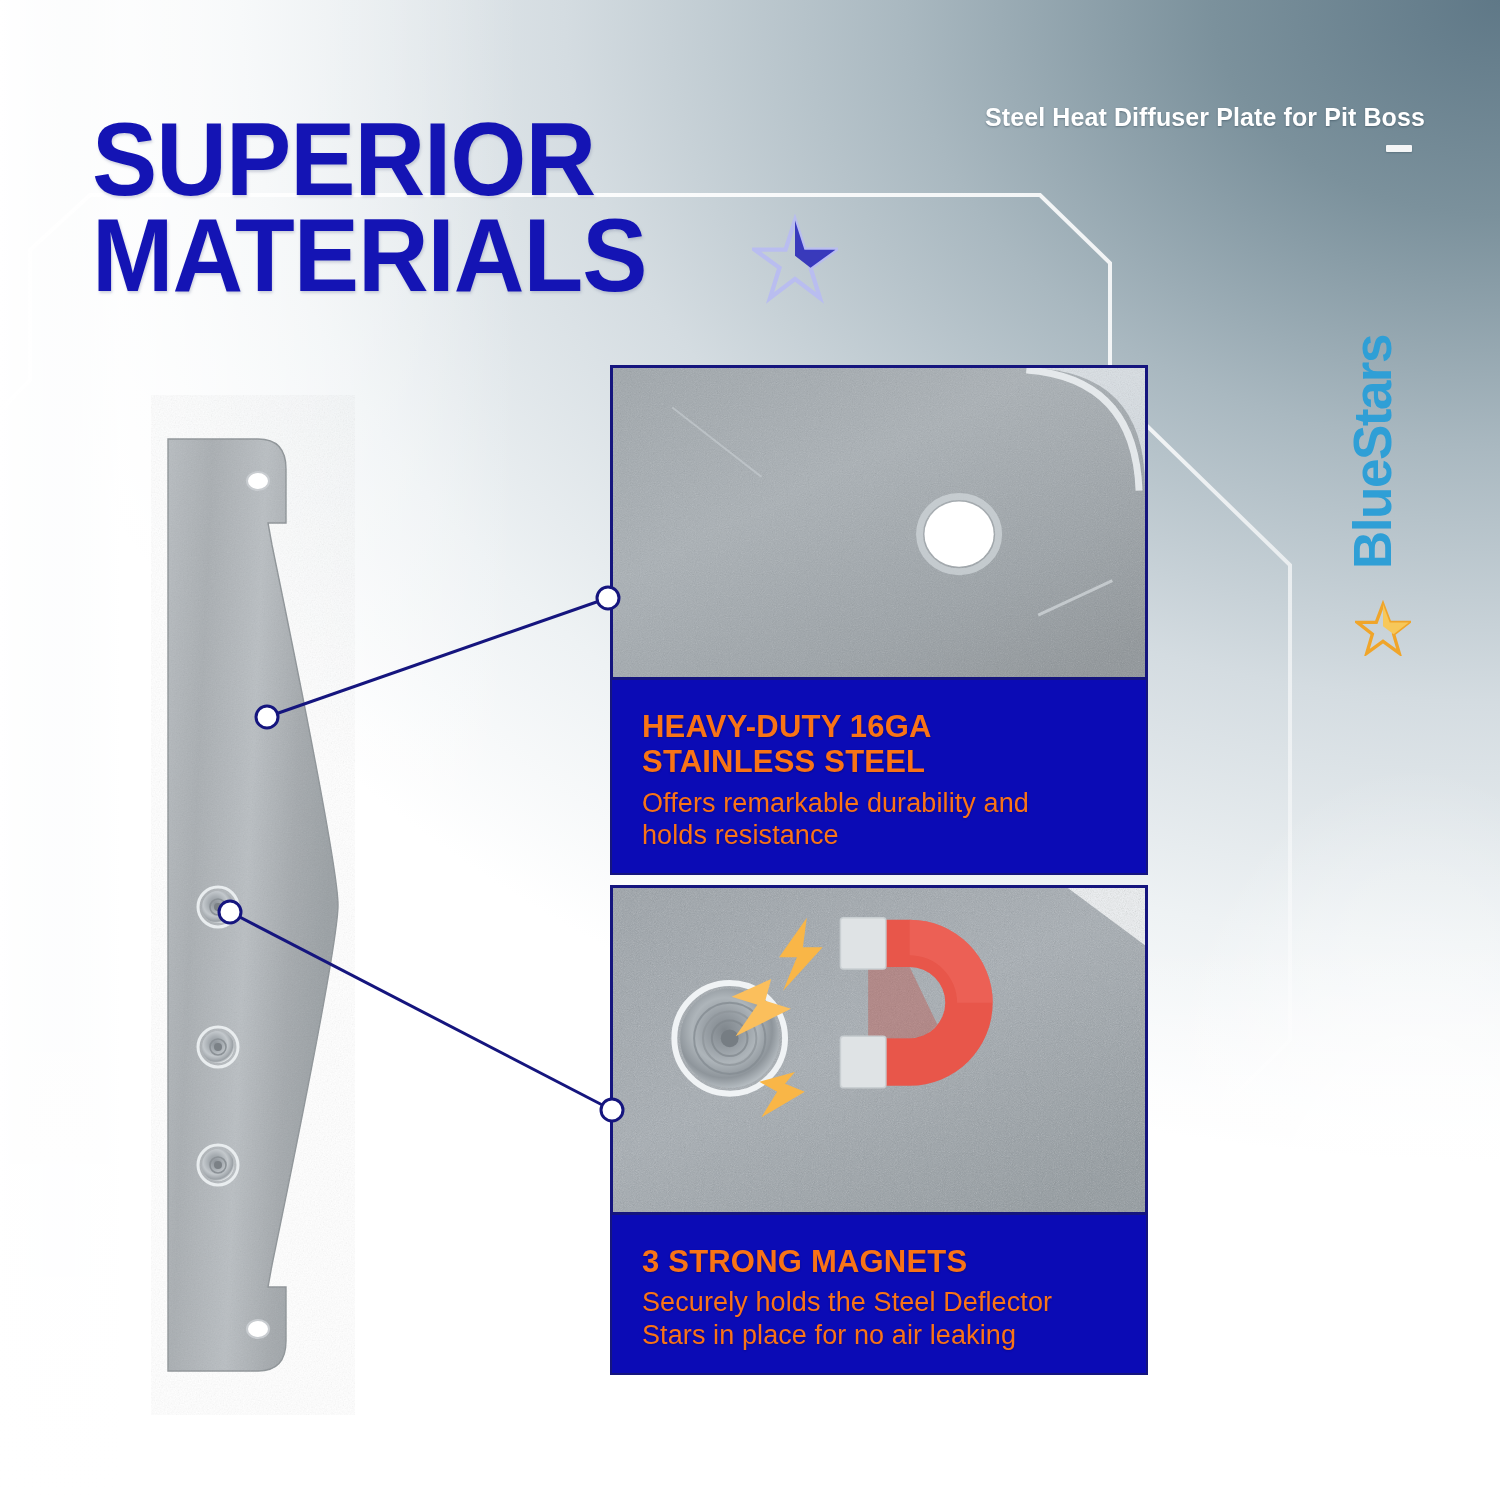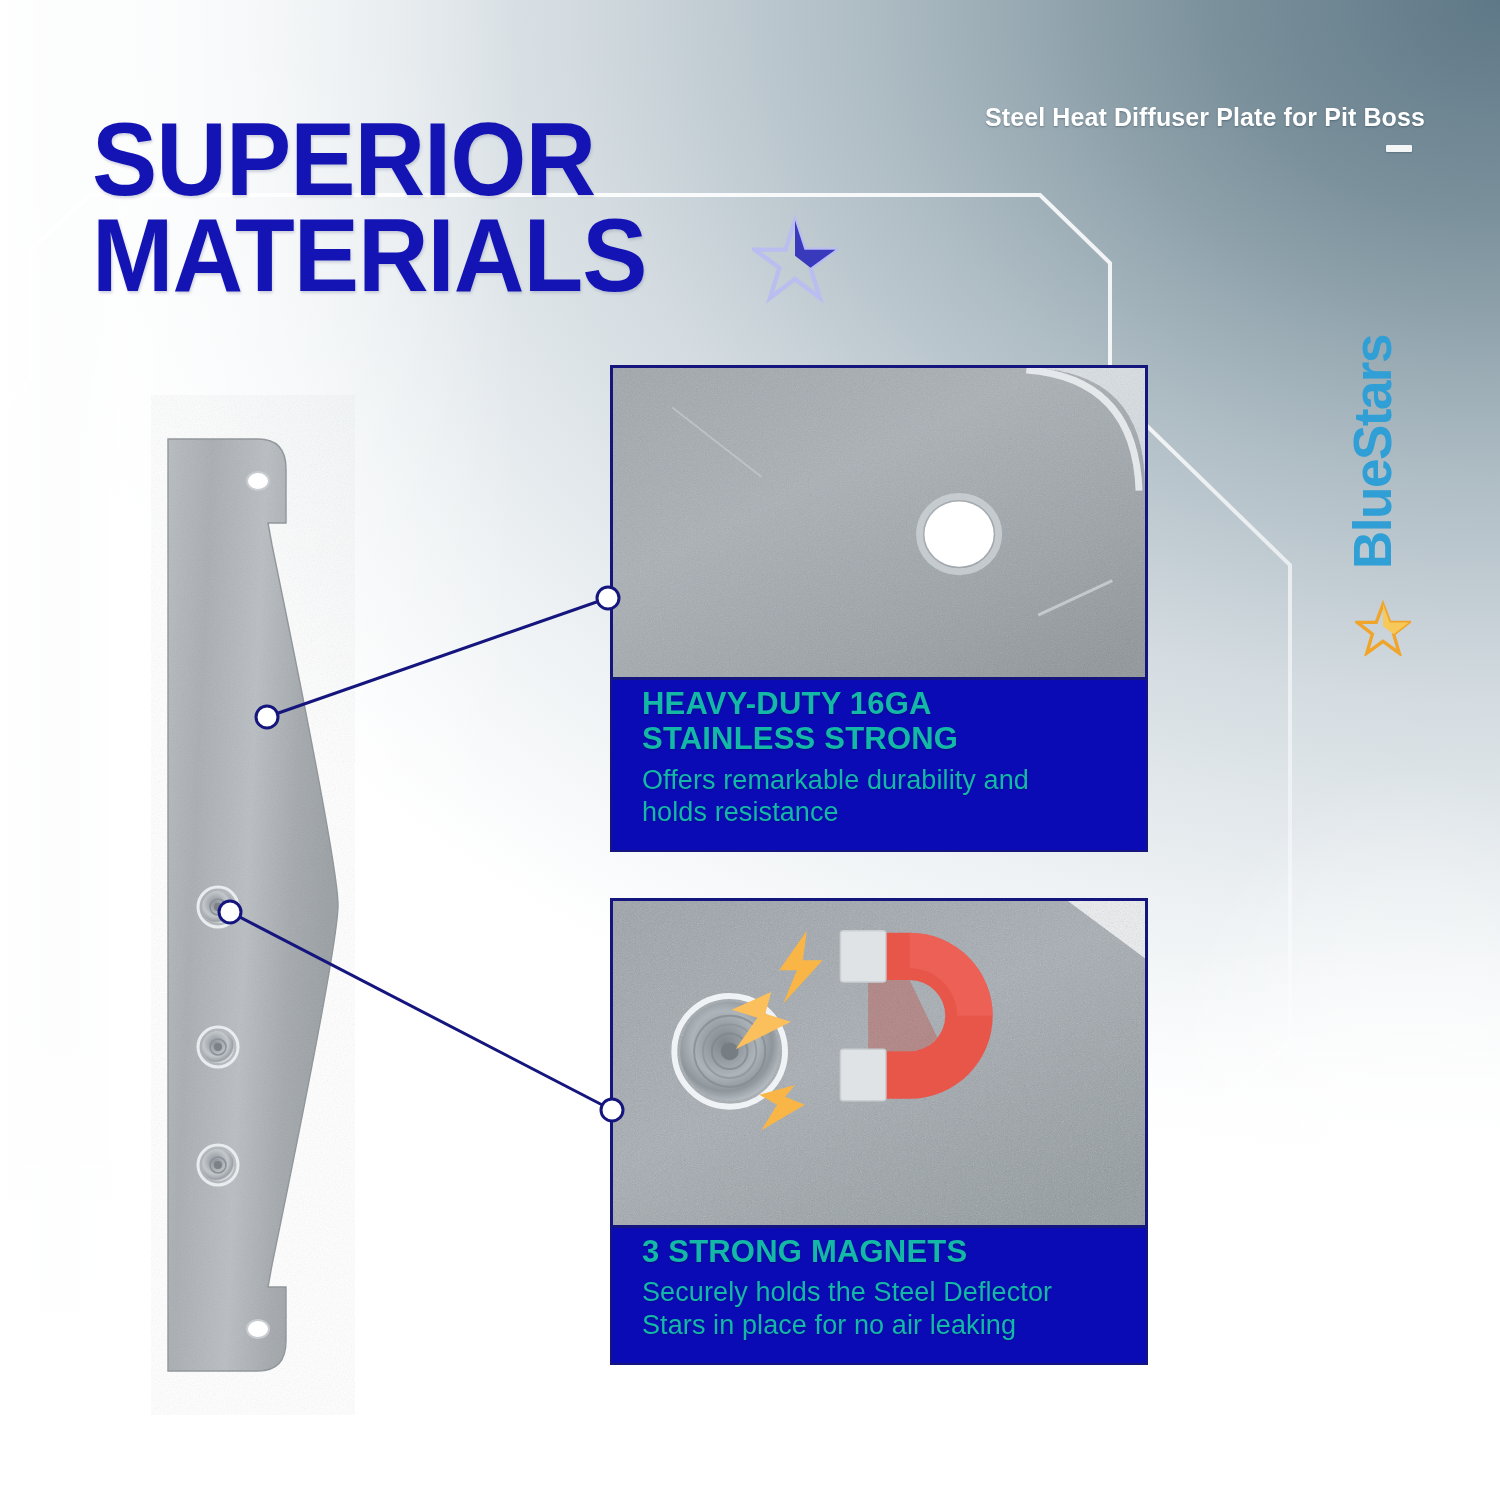--- a/index.html
+++ b/index.html
@@ -74,22 +74,22 @@
   .photo{
     position:relative;overflow:hidden;
     border:3px solid #15157e;
     box-sizing:border-box;
   }
   .photo-inner{position:absolute;inset:0;}
 
   .caption{
     box-sizing:border-box;
     background:#0b0bb5;
-    color:#14b8a6;
-    padding:6px 26px 22px 30px;
+    color:#f97316;
+    padding:29px 26px 22px 30px;
     border:2px solid #15157e;border-top:none;
   }
   .cap-title{
     font-size:31px;font-weight:bold;line-height:1.14;letter-spacing:.2px;
     text-shadow:0 1px 2px rgba(0,0,0,.25);
   }
   .cap-body{
     font-size:27px;line-height:1.2;margin-top:7px;letter-spacing:.1px;
     text-shadow:0 1px 2px rgba(0,0,0,.18);
   }
@@ -244,30 +244,30 @@
         <path d="M 418 2 Q 528 10 532 124" fill="none" stroke="#eef2f4" stroke-width="7" opacity=".85"></path>
         <ellipse cx="350" cy="168" rx="35" ry="33" fill="#ffffff"></ellipse>
         <ellipse cx="350" cy="168" rx="40" ry="38" fill="none" stroke="#cdd3d7" stroke-width="7" opacity=".8"></ellipse>
         <path d="M 60 40 L 150 110" stroke="#cfd5d9" stroke-width="2" opacity=".5" fill="none"></path>
         <path d="M 430 250 L 505 215" stroke="#dfe4e7" stroke-width="3" opacity=".6" fill="none"></path>
       </svg>
     </div>
     <div class="caption">
       <div class="cap-title">
         <span>HEAVY-DUTY 16GA</span><br>
-        <span>STAINLESS STRONG</span>
+        <span>STAINLESS STEEL</span>
       </div>
       <div class="cap-body">
         <span>Offers remarkable durability and</span><br>
         <span>holds resistance</span>
       </div>
     </div>
   </div>
 
-  <div class="card" style="left:610px;top:885px;width:538px;margin-top:13px;">
+  <div class="card" style="left:610px;top:885px;width:538px;">
     <div class="photo" style="height:330px;">
       <svg class="photo-inner" viewBox="0 0 538 330" preserveAspectRatio="none">
         <defs>
           <linearGradient id="p2steel" x1="0" y1="0" x2="0.8" y2="1">
             <stop offset="0%" stop-color="#9ba2a8"></stop>
             <stop offset="50%" stop-color="#a6adb3"></stop>
             <stop offset="100%" stop-color="#929a9f"></stop>
           </linearGradient>
           <filter id="g2">
             <feTurbulence type="fractalNoise" baseFrequency="1.05" numOctaves="4"></feTurbulence>

